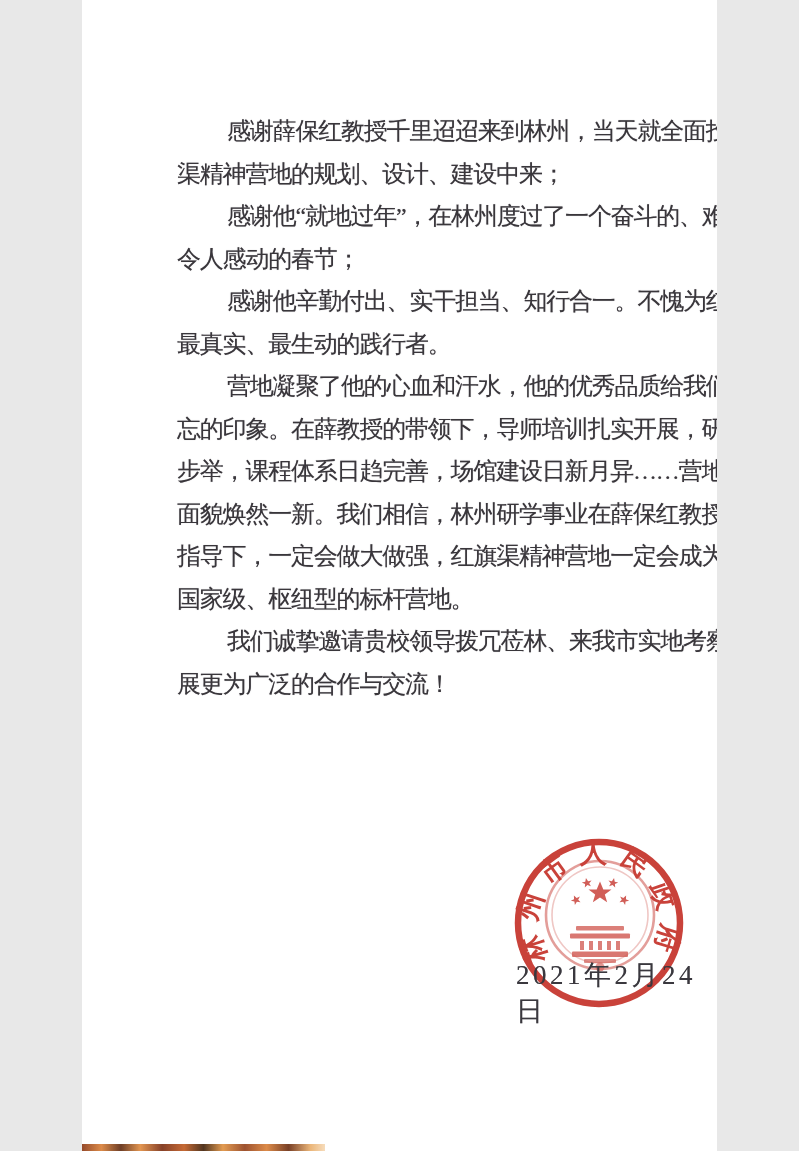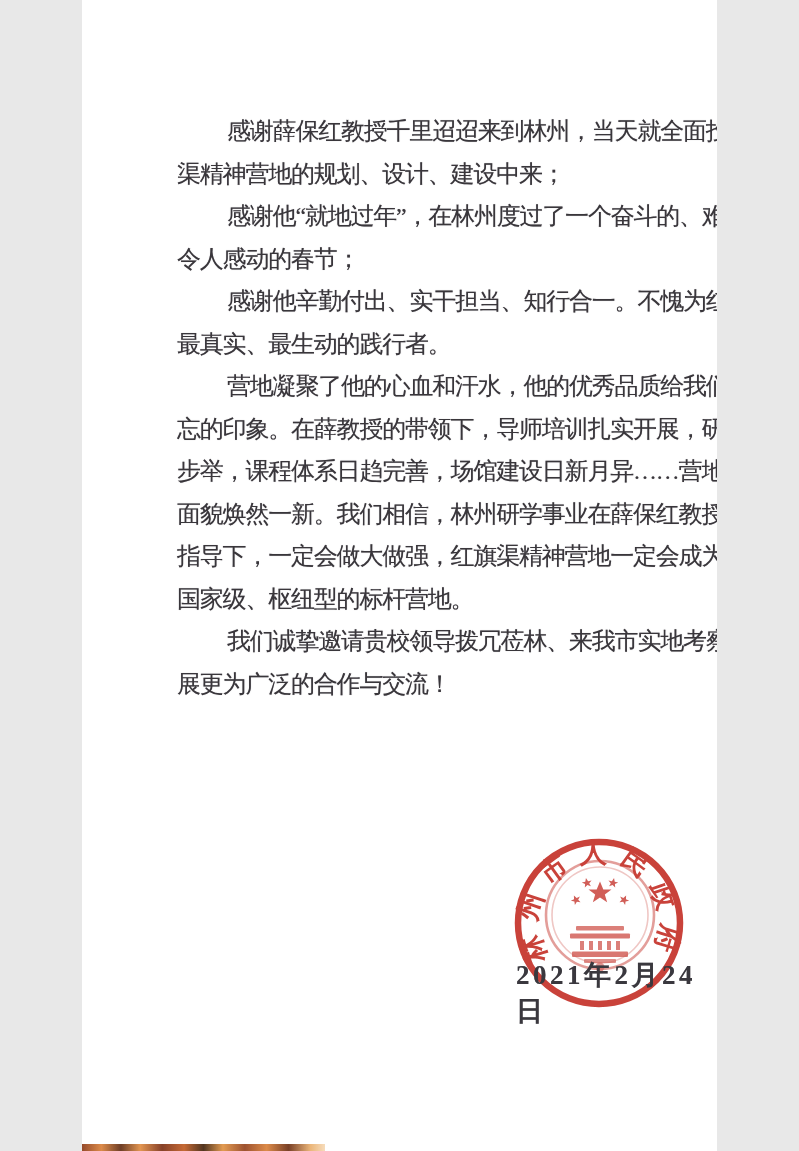--- a/index.html
+++ b/index.html
@@ -41,21 +41,20 @@
   .seal svg { width: 100%; height: 100%; }
   .date-line {
     position: absolute;
     left: 434px;
     top: 957px;
     z-index: 3;
     font-size: 27px;
     letter-spacing: 3.5px;
     color: #3a383e;
     text-shadow: 0 0 0.6px rgba(60,58,64,0.5);
-    font-weight: bold;
   }
   .scan-strip {
     position: absolute;
     left: 0;
     top: 1144px;
     width: 243px;
     height: 7px;
     opacity: 0.9;
     filter: blur(0.5px);
     background: linear-gradient(90deg,

